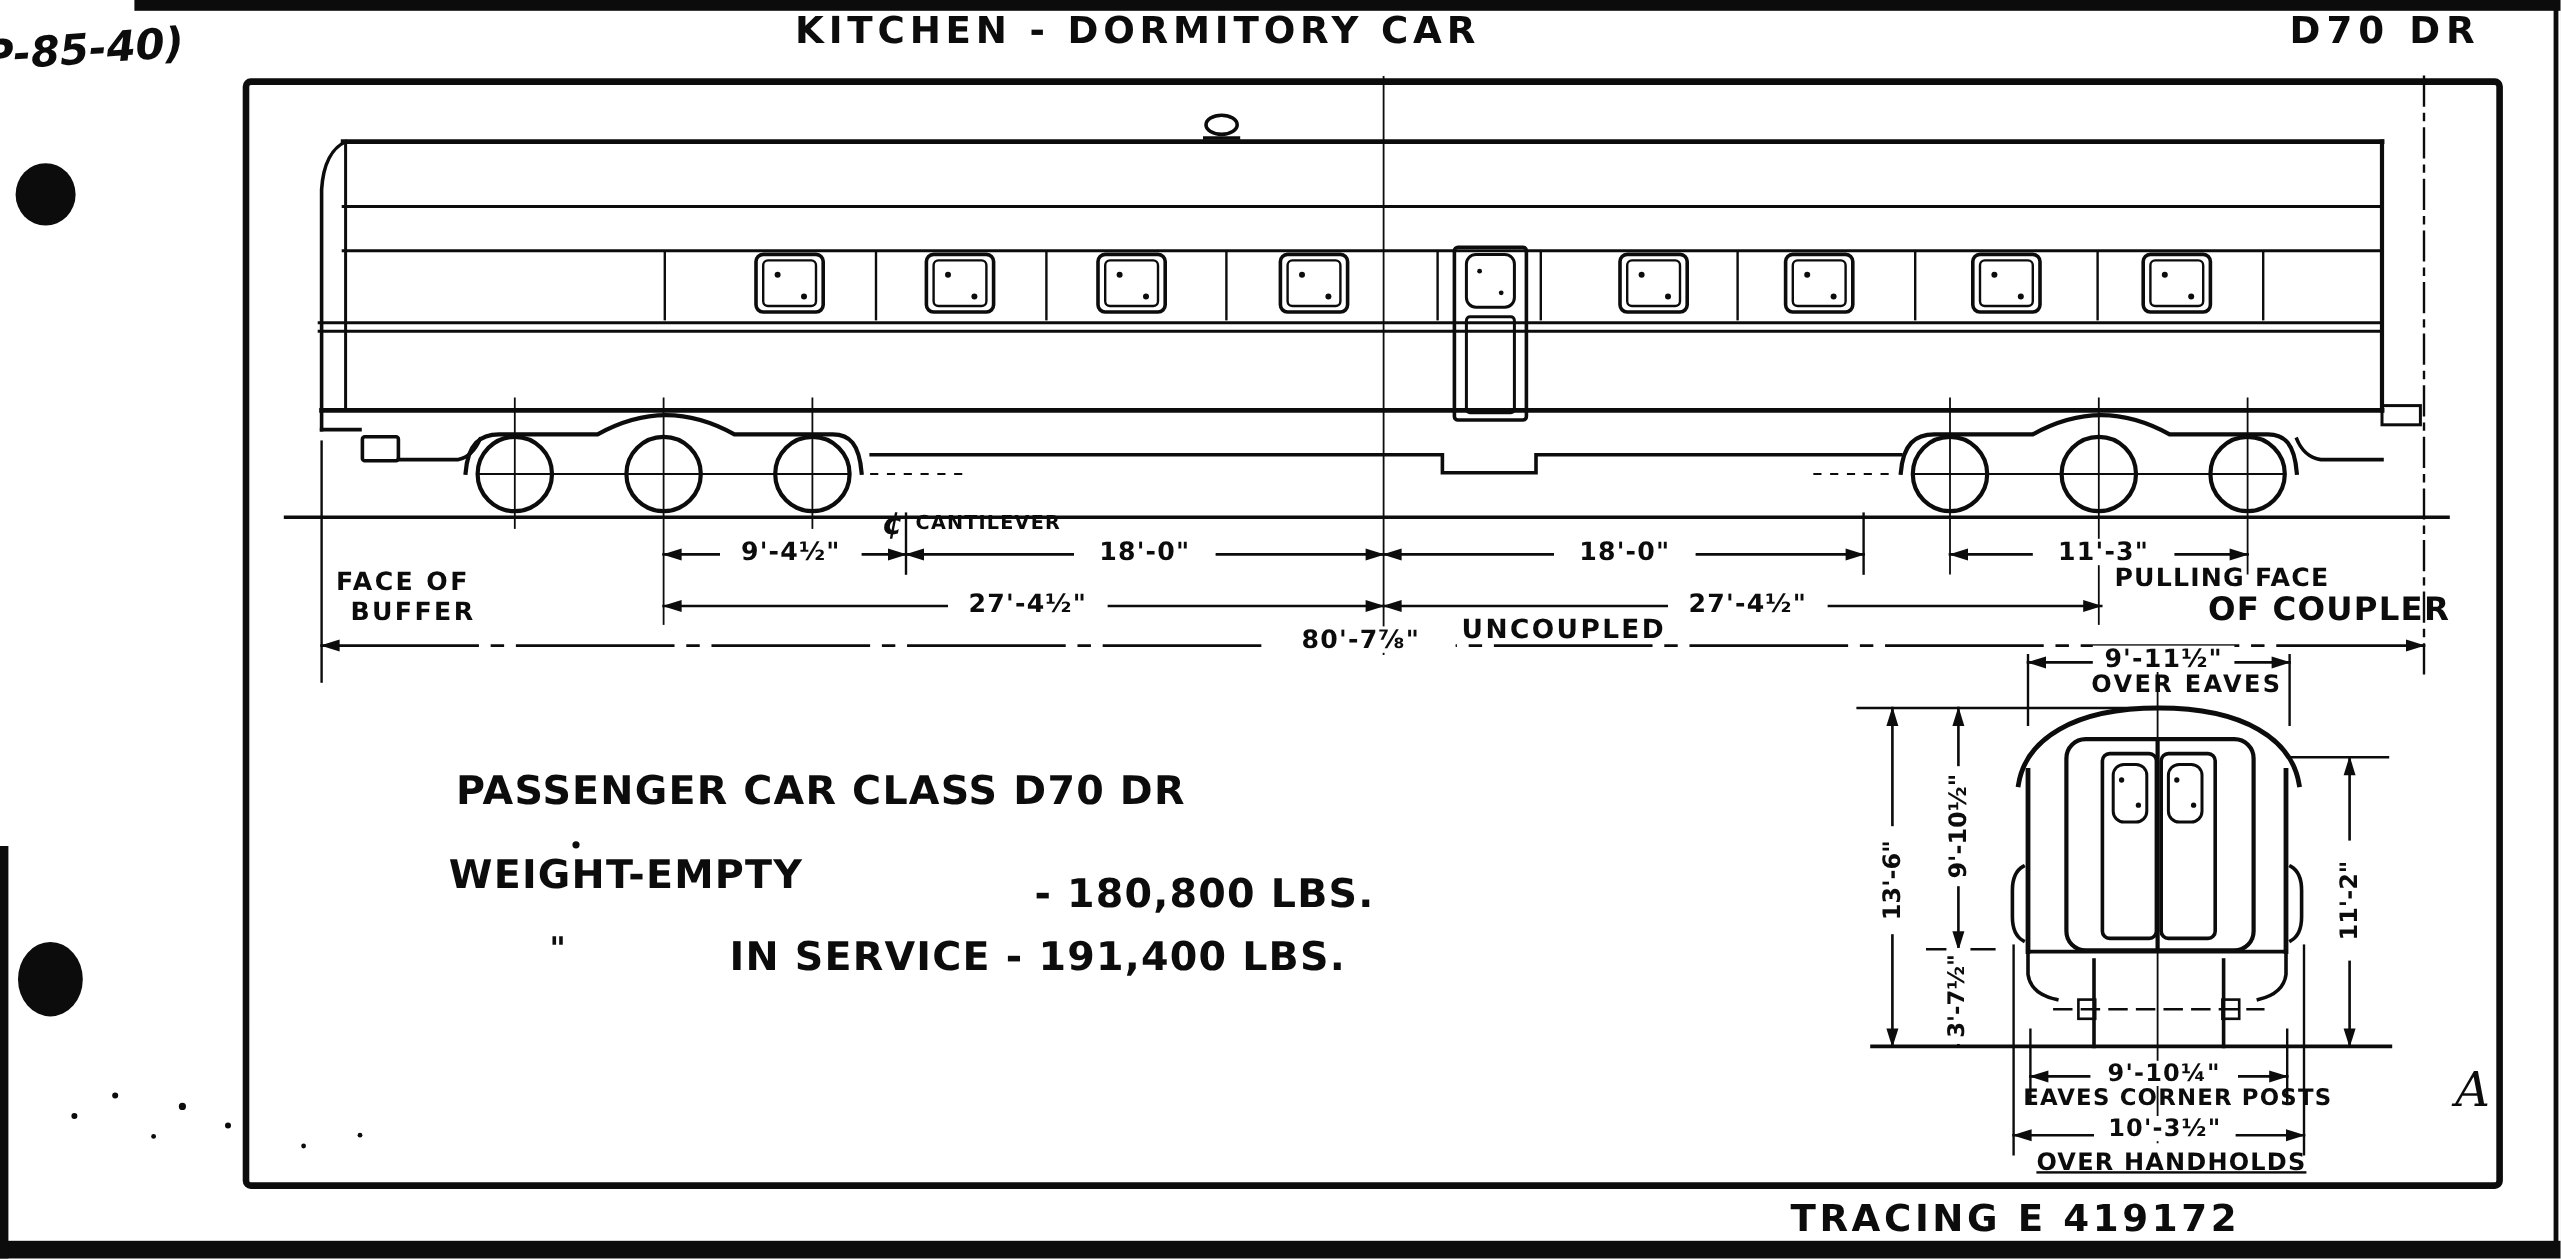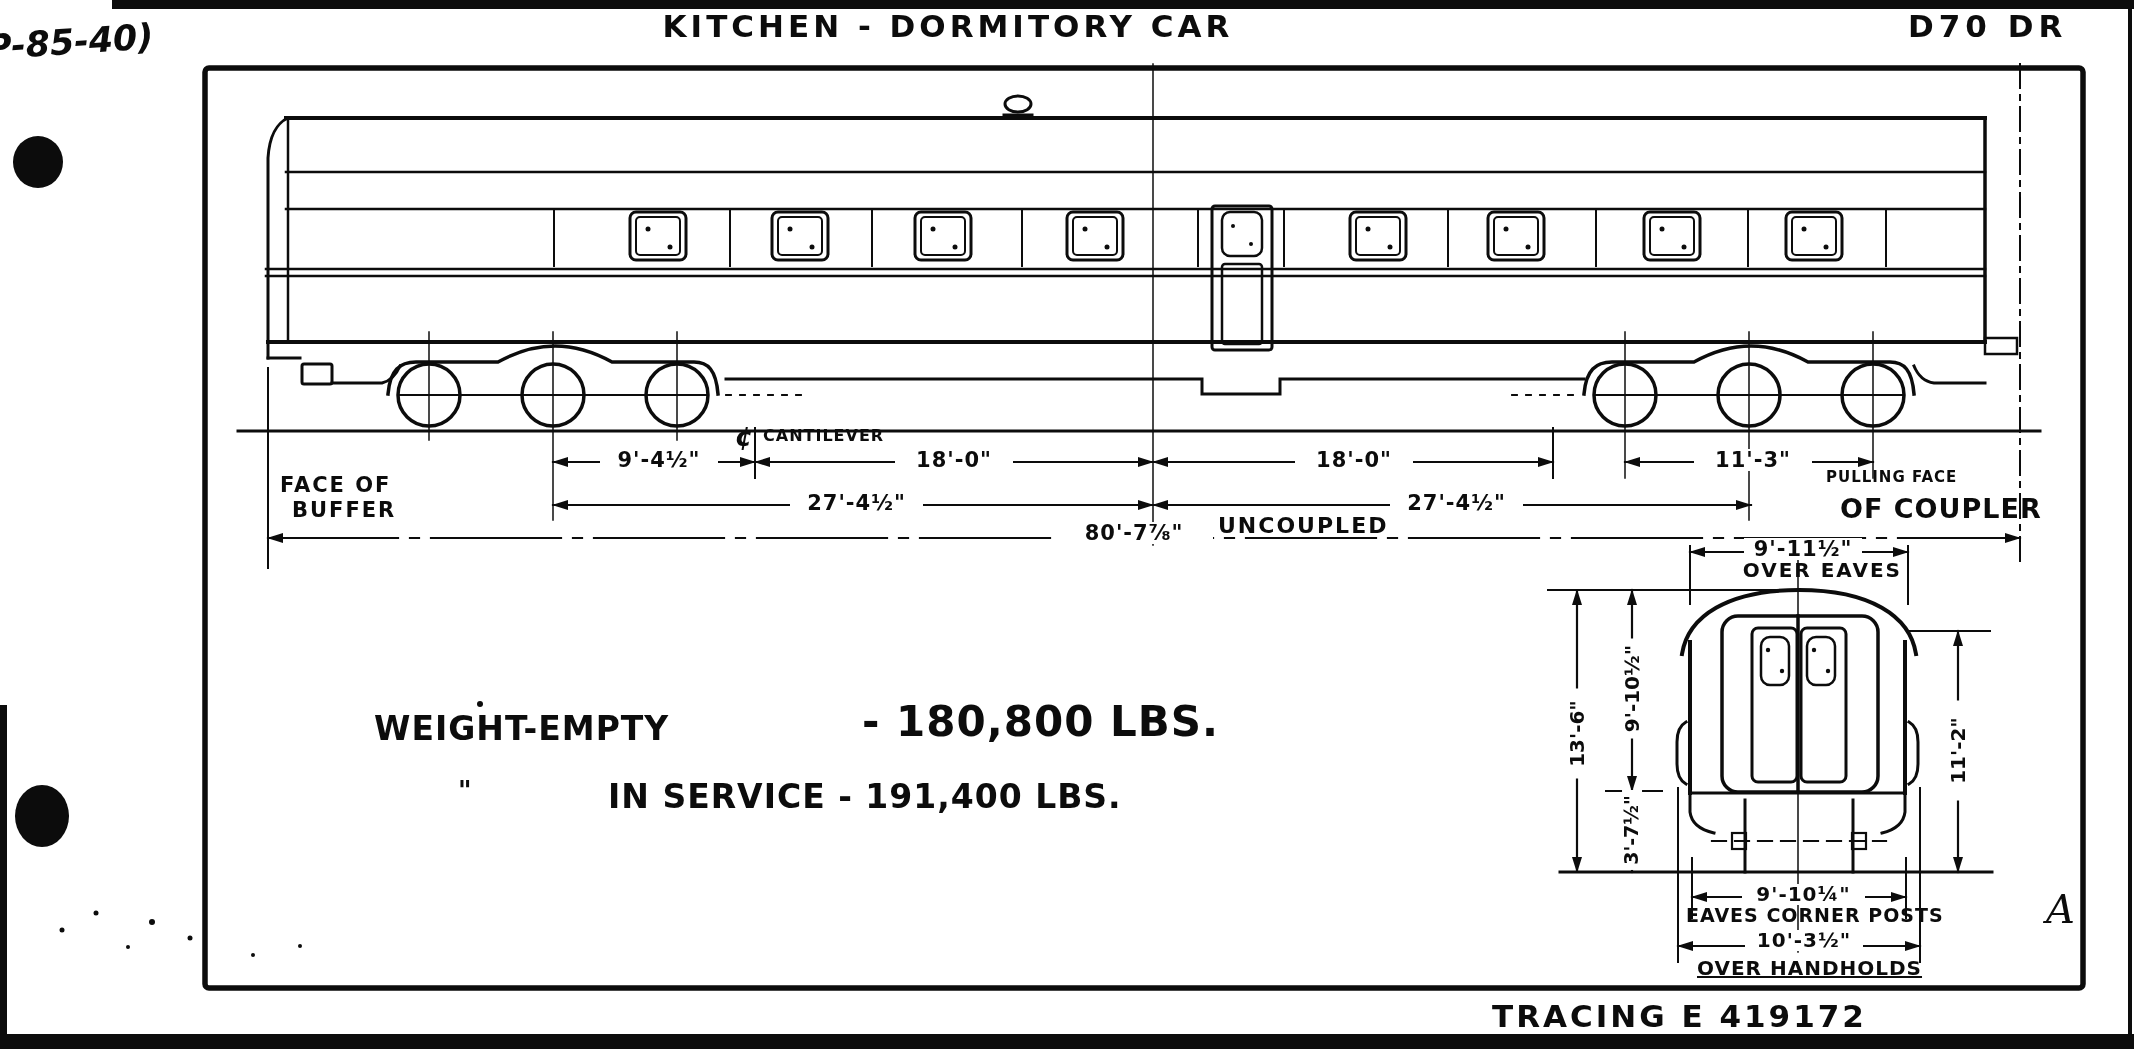--- a/index.html
+++ b/index.html
@@ -203,28 +203,29 @@
         <line x1="1920" y1="788" x2="1920" y2="962"></line>
         <line x1="1678" y1="946" x2="1920" y2="946" stroke-width="2.2" marker-start="url(#aL)" marker-end="url(#aR)"></line>
       </g>
     </g>
   </svg>
 
   <div class="lbl hand" style="left:-14px;top:24px;font-size:35px;transform:rotate(-4deg);">P-85-40)</div>
   <div class="lbl" style="left:628px;top:10px;width:640px;text-align:center;font-size:31px;letter-spacing:4px;">KITCHEN - DORMITORY CAR</div>
   <div class="lbl" style="left:1908px;top:10px;font-size:31px;letter-spacing:5px;">D70 DR</div>
 
+  <div class="lbl" style="left:380px;top:642px;font-size:33px;letter-spacing:1px;">PASSENGER CAR CLASS D70 DR</div>
   <div class="lbl" style="left:374px;top:712px;font-size:33px;letter-spacing:1px;">WEIGHT-EMPTY</div>
-  <div class="lbl" style="left:862px;top:700px;font-size:42px;letter-spacing:1px;">- 180,800 LBS.</div>
+  <div class="lbl" style="left:862px;top:728px;font-size:33px;letter-spacing:1px;">- 180,800 LBS.</div>
   <div class="lbl" style="left:458px;top:778px;font-size:26px;">"</div>
   <div class="lbl" style="left:608px;top:780px;font-size:33px;letter-spacing:1px;">IN SERVICE - 191,400 LBS.</div>
 
   <div class="lbl" style="left:280px;top:474px;font-size:21px;letter-spacing:2px;">FACE OF</div>
   <div class="lbl" style="left:292px;top:499px;font-size:21px;letter-spacing:2px;">BUFFER</div>
-  <div class="lbl" style="left:1826px;top:470px;font-size:15px;letter-spacing:1px;">PULLING FACE</div>
+  <div class="lbl" style="left:1762px;top:470px;font-size:21px;letter-spacing:1px;">PULLING FACE</div>
   <div class="lbl" style="left:1840px;top:495px;font-size:27px;letter-spacing:1px;">OF COUPLER</div>
 
   <div class="lbl hand" style="left:735px;top:424px;font-size:26px;">¢</div>
   <div class="lbl" style="left:763px;top:428px;font-size:16px;letter-spacing:1px;">CANTILEVER</div>
 
   <div class="lbl dim" style="left:600px;top:449px;width:110px;">9'-4½"</div>
   <div class="lbl dim" style="left:895px;top:449px;width:110px;">18'-0"</div>
   <div class="lbl dim" style="left:1295px;top:449px;width:110px;">18'-0"</div>
   <div class="lbl dim" style="left:1694px;top:449px;width:110px;">11'-3"</div>
   <div class="lbl dim" style="left:790px;top:492px;width:125px;">27'-4½"</div>

